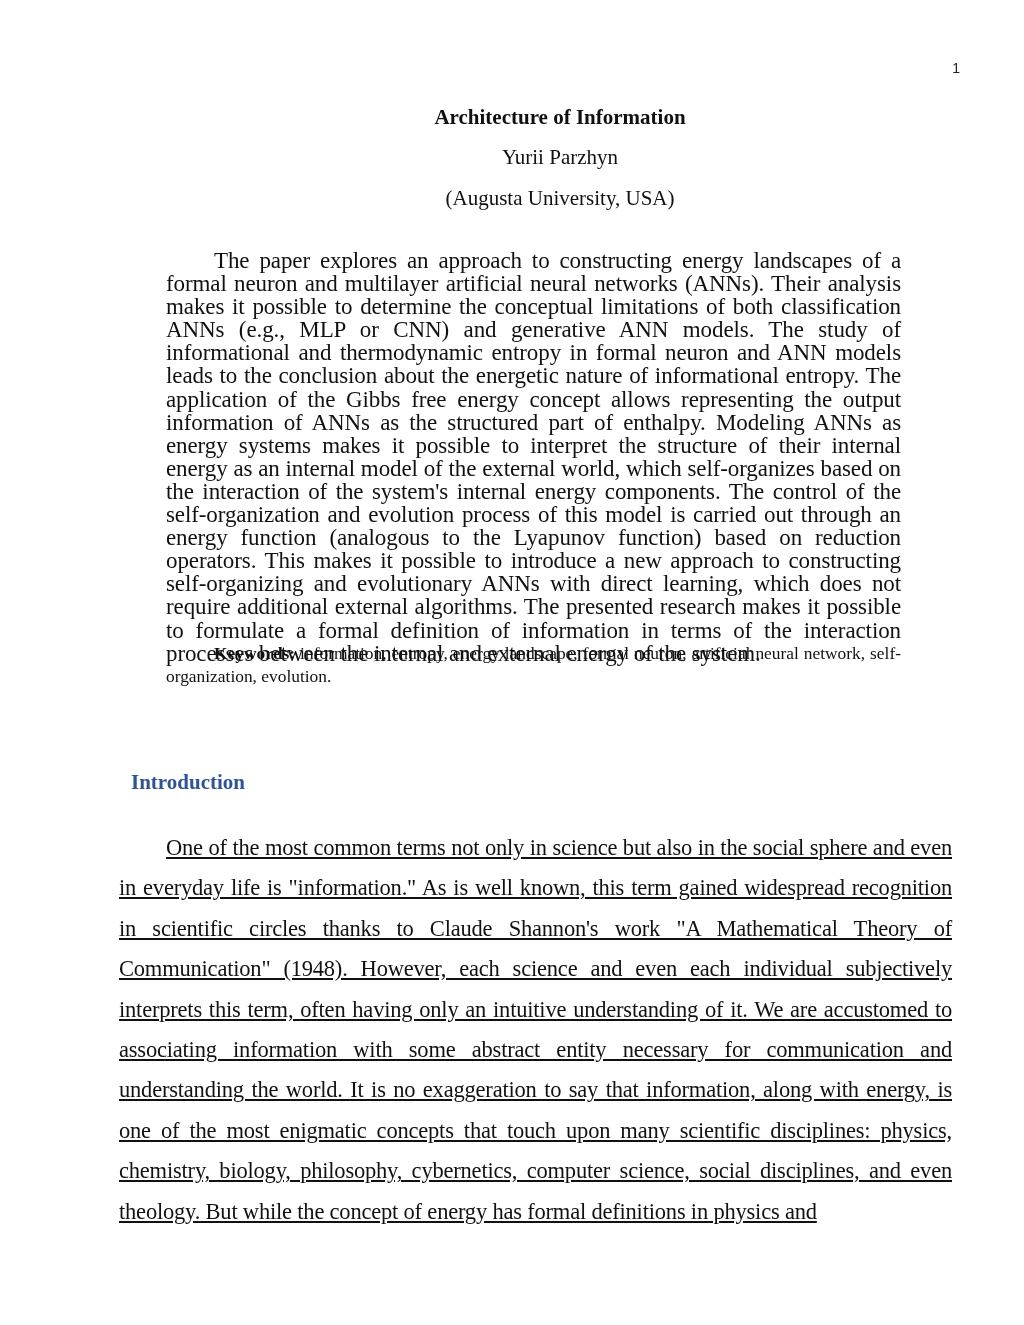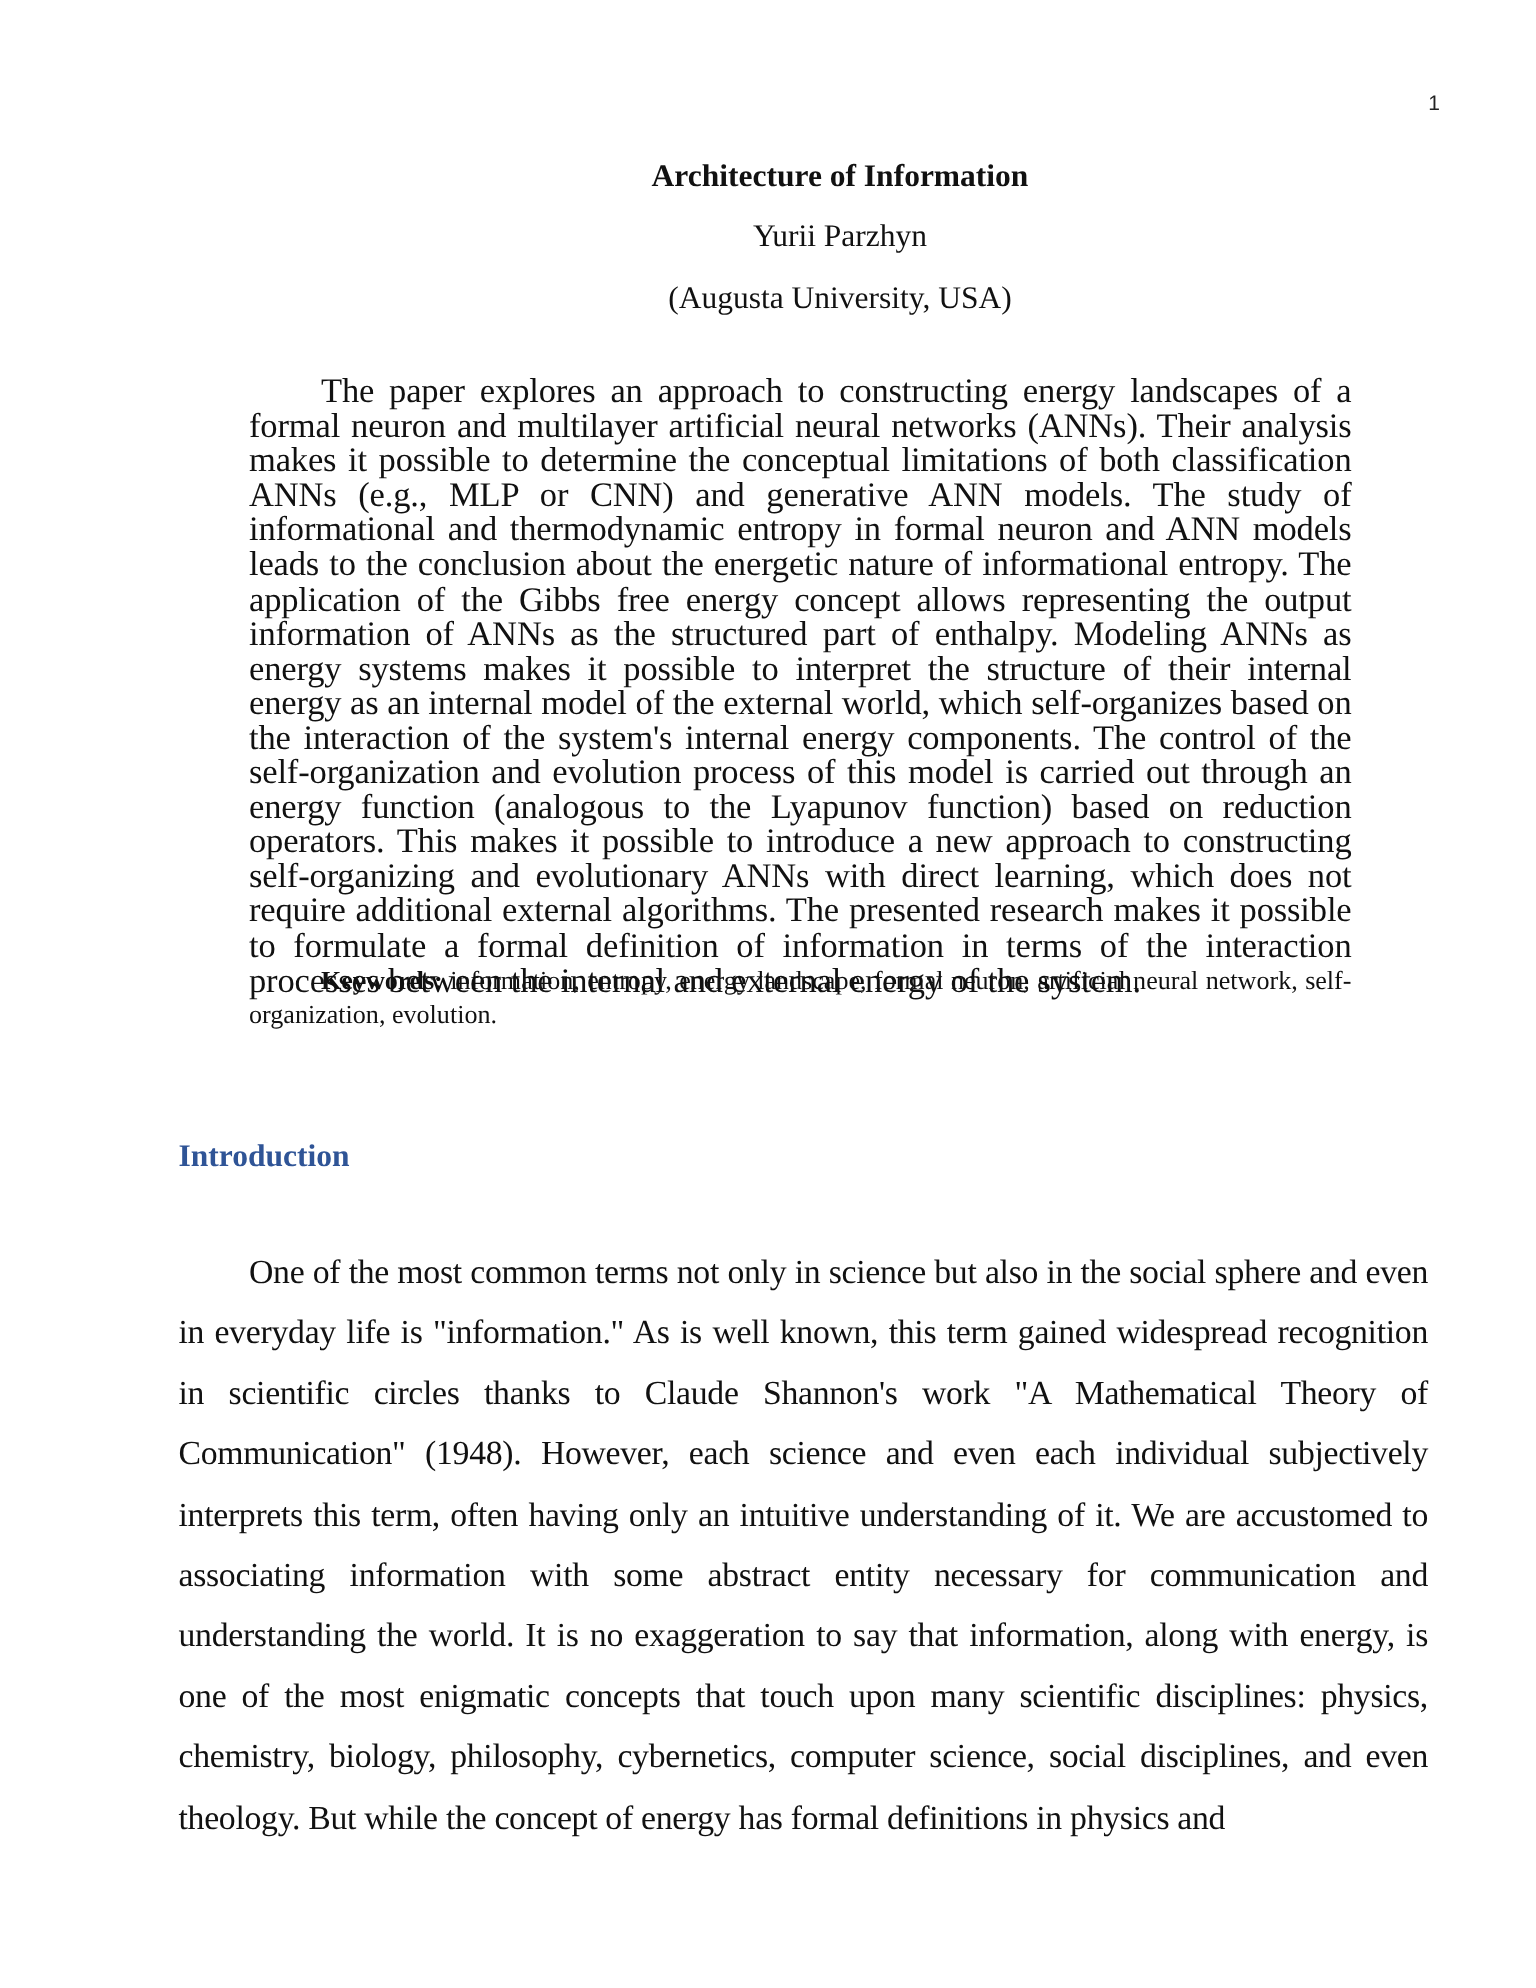--- a/index.html
+++ b/index.html
@@ -76,33 +76,34 @@
     .keywords .kw-label {
       font-weight: bold;
     }
     .section-heading {
       position: absolute;
       top: 758px;
       left: 119px;
       font-size: 21px;
       font-weight: bold;
       color: #2f5496;
-      margin: 0;
+      margin: 12px;
     }
     .intro-body {
       position: absolute;
       top: 828px;
       left: 119px;
       width: 833px;
       font-size: 22.5px;
       line-height: 40.4px;
       text-align: justify;
       text-indent: 47px;
       margin: 0;
       letter-spacing: -0.2px;
+      text-decoration: underline;
     }
   </style>
 </head>
 <body>
 
 <div>
   <div class="page-number">1</div>
 
   <div class="title">Architecture of Information</div>
   <div class="author">Yurii Parzhyn</div>

